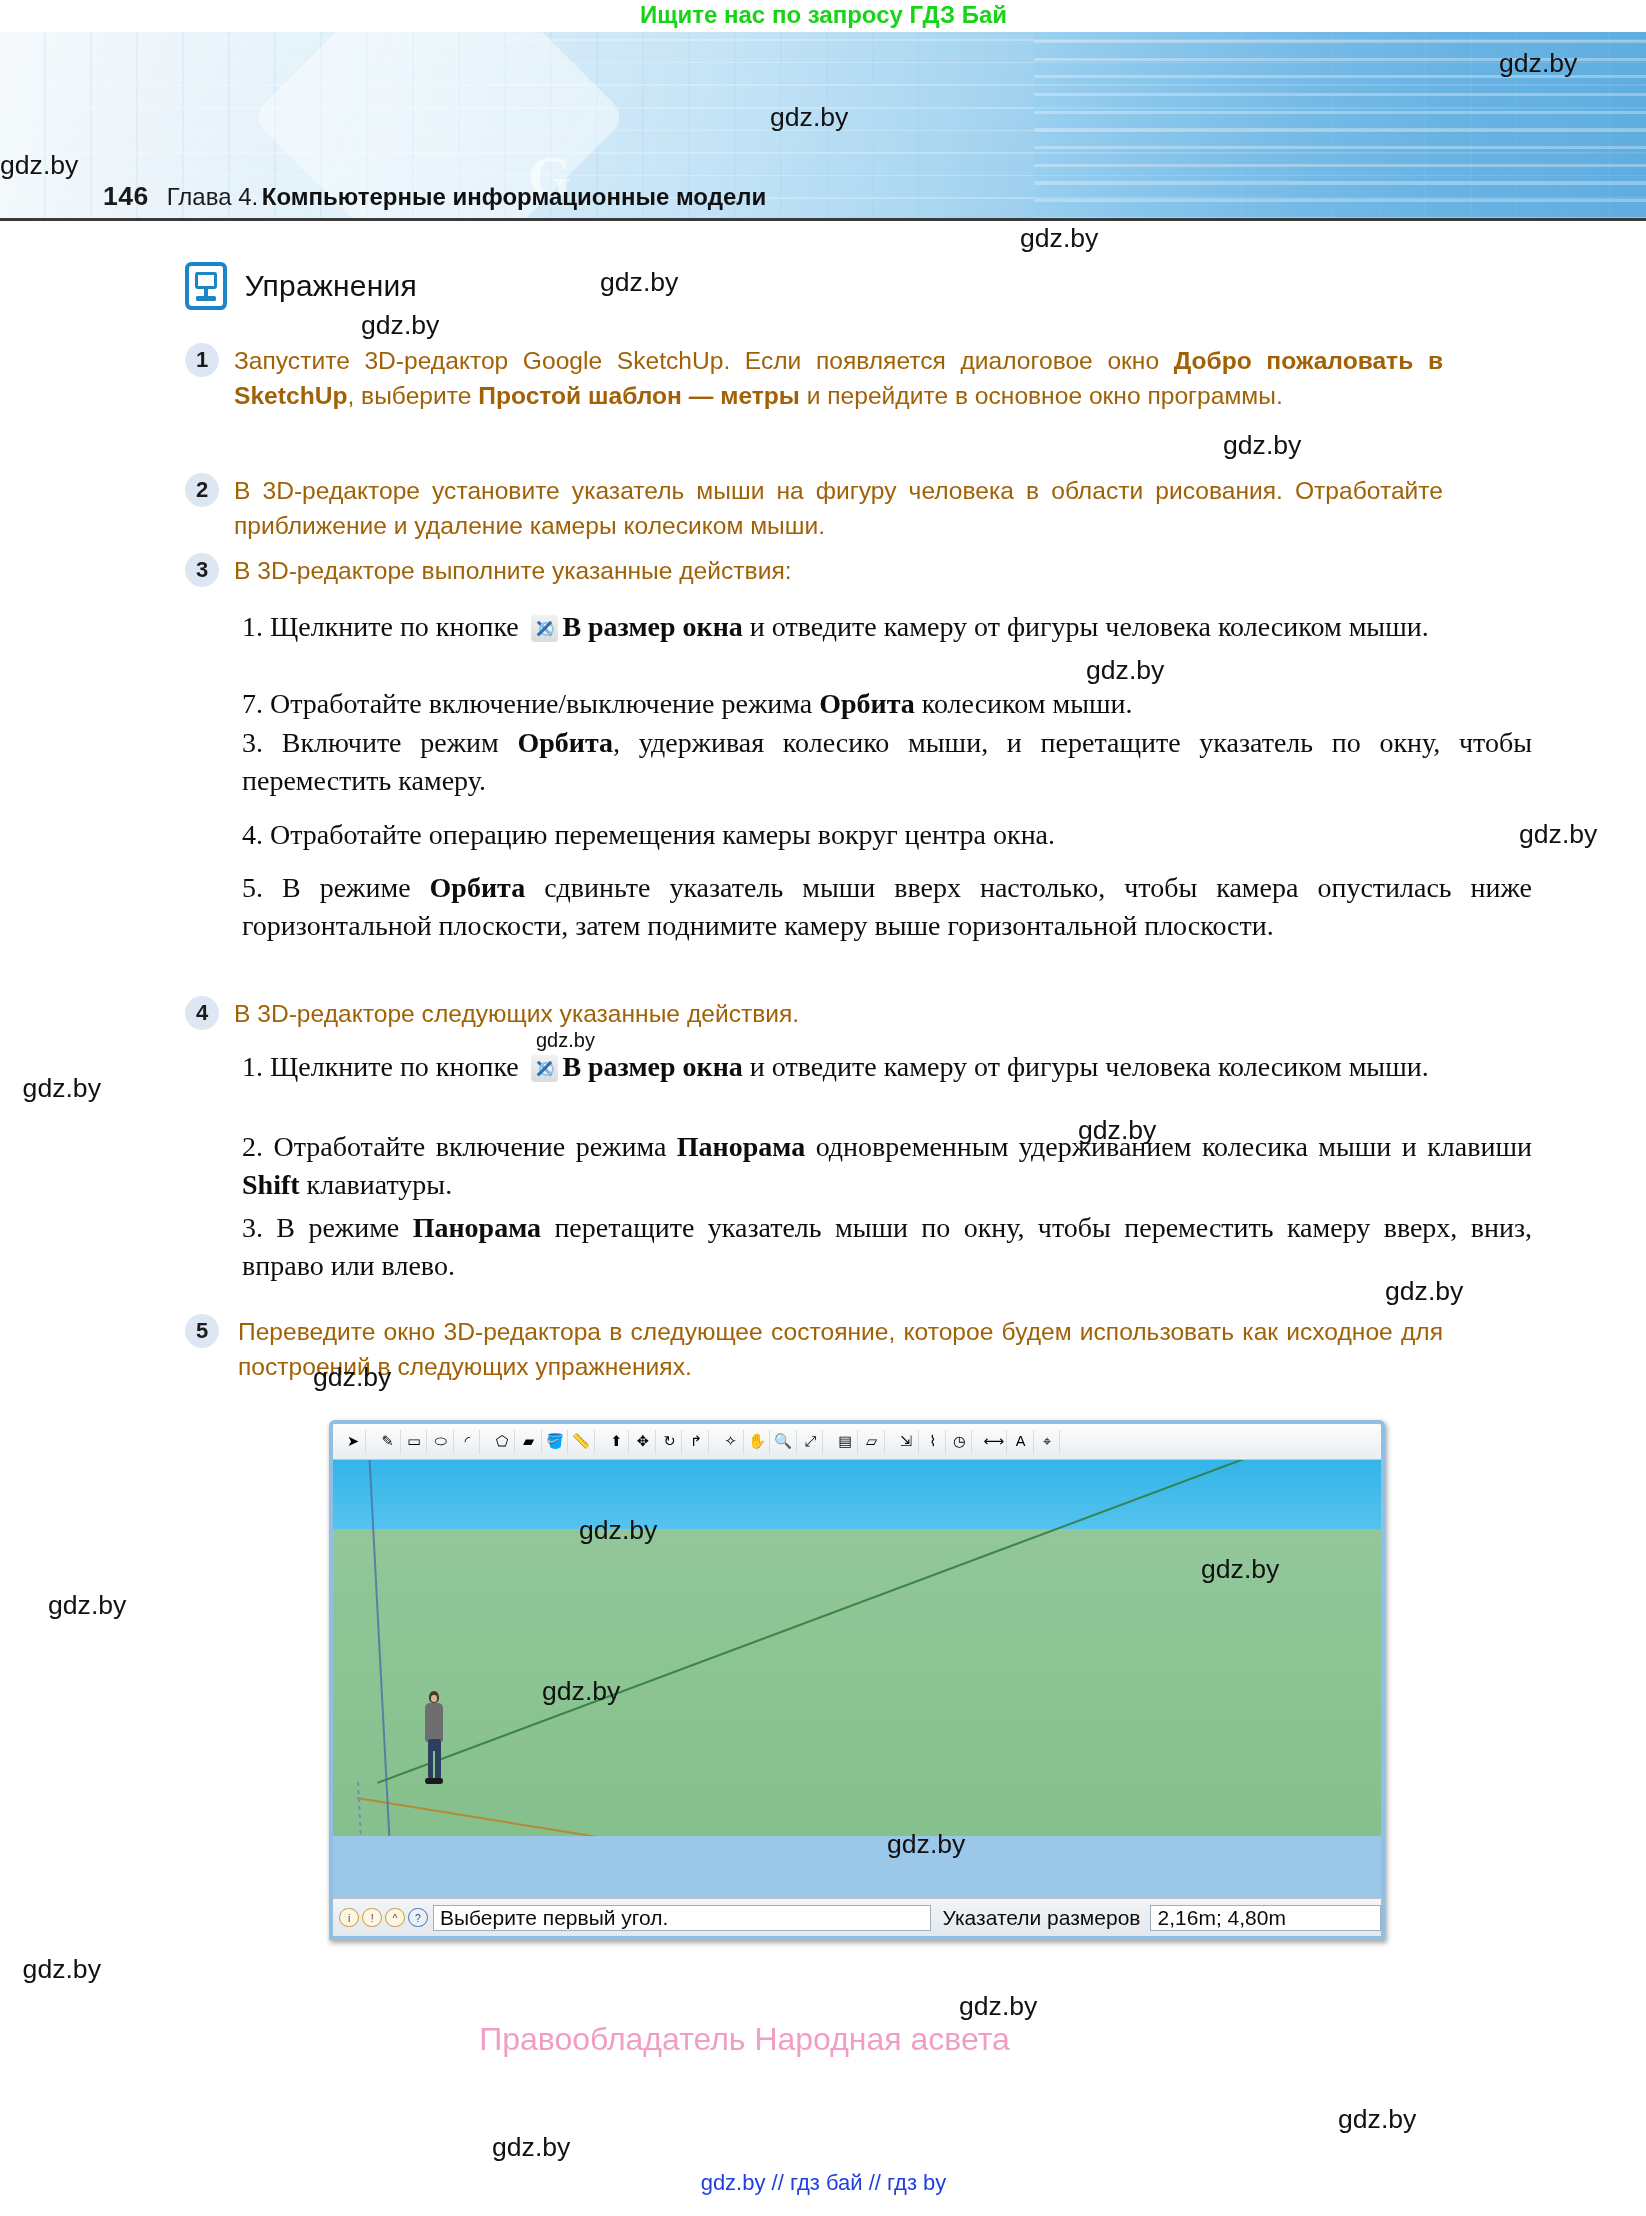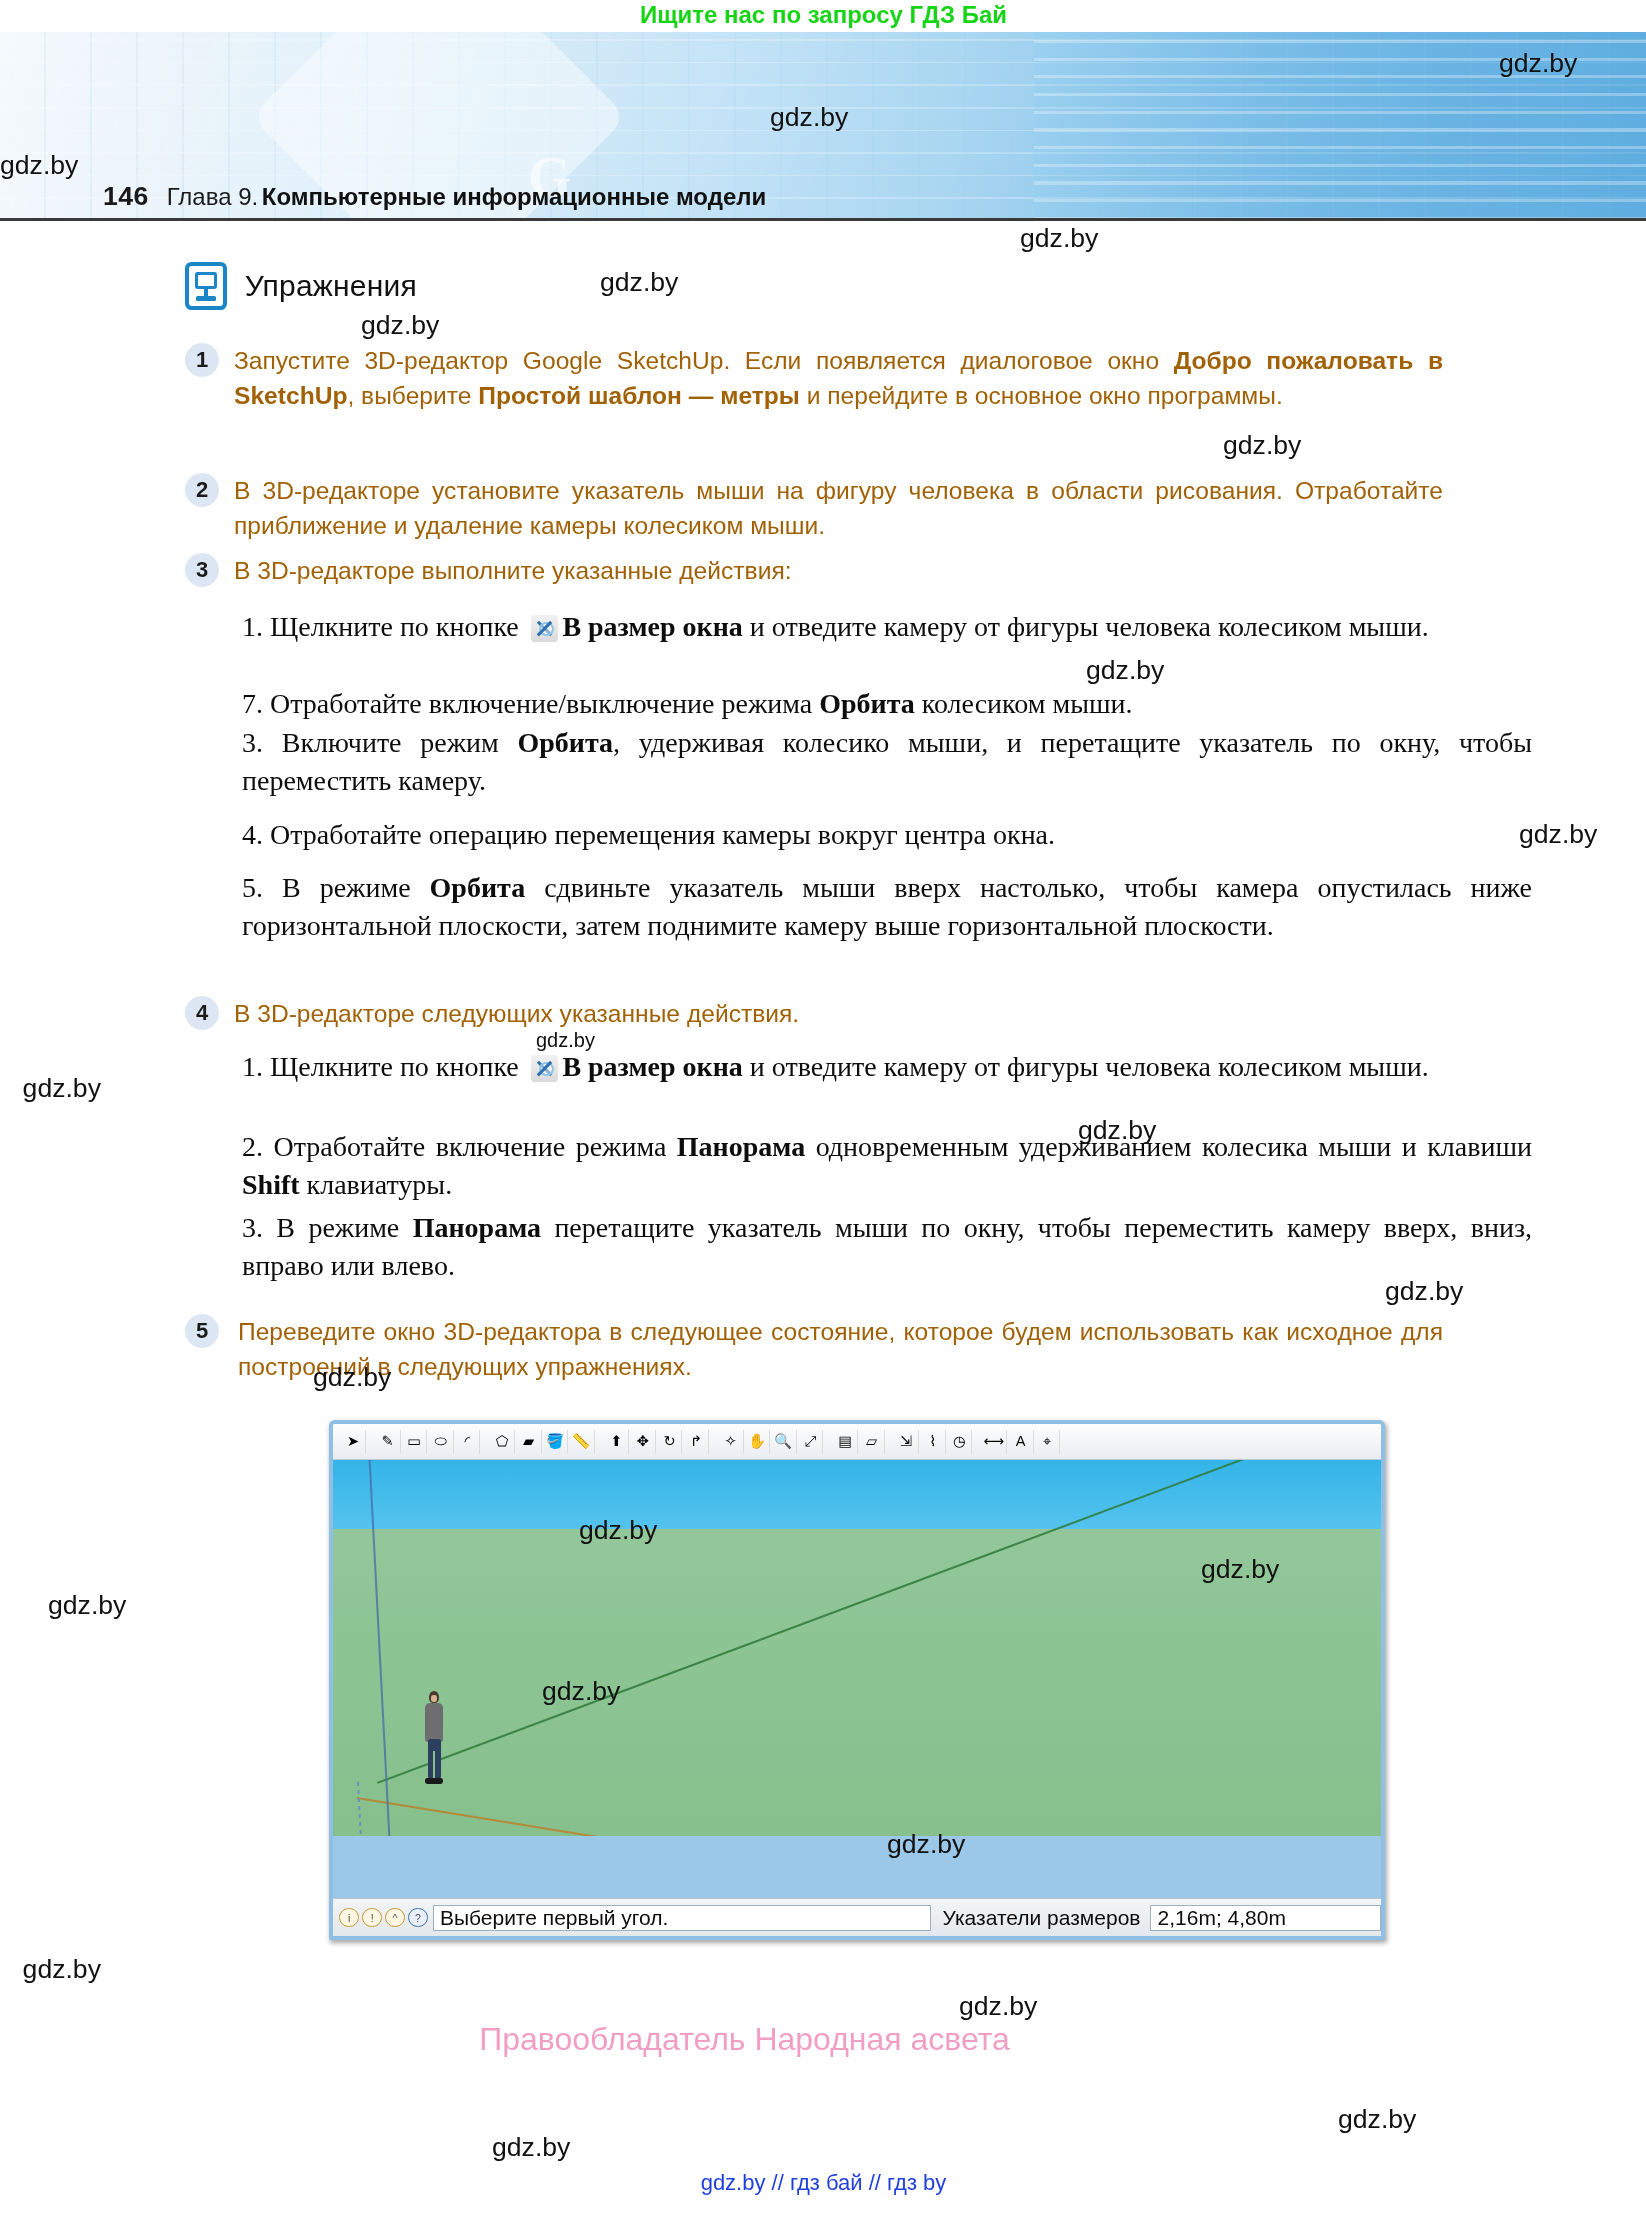--- a/index.html
+++ b/index.html
@@ -477,21 +477,21 @@
 <div class="header-band">
   <div class="circuit"></div>
   <div class="chip-shape"></div>
   <div class="chip-g">G</div>
   <div class="board-right"></div>
 </div>
 <div class="header-rule"></div>
 
 <div class="page-head-line">
   <span class="page-num">146</span>
-  <span class="chapter-plain">Глава 9.</span>
+  <span class="chapter-plain">Глава 4.</span>
   <span class="chapter-bold">Компьютерные информационные модели</span>
 </div>
 
 <div class="ex-head">
   <span class="monitor-icon">
     <span class="screen"></span>
     <span class="neck"></span>
     <span class="base"></span>
   </span>
   <span class="ex-title">Упражнения</span>

